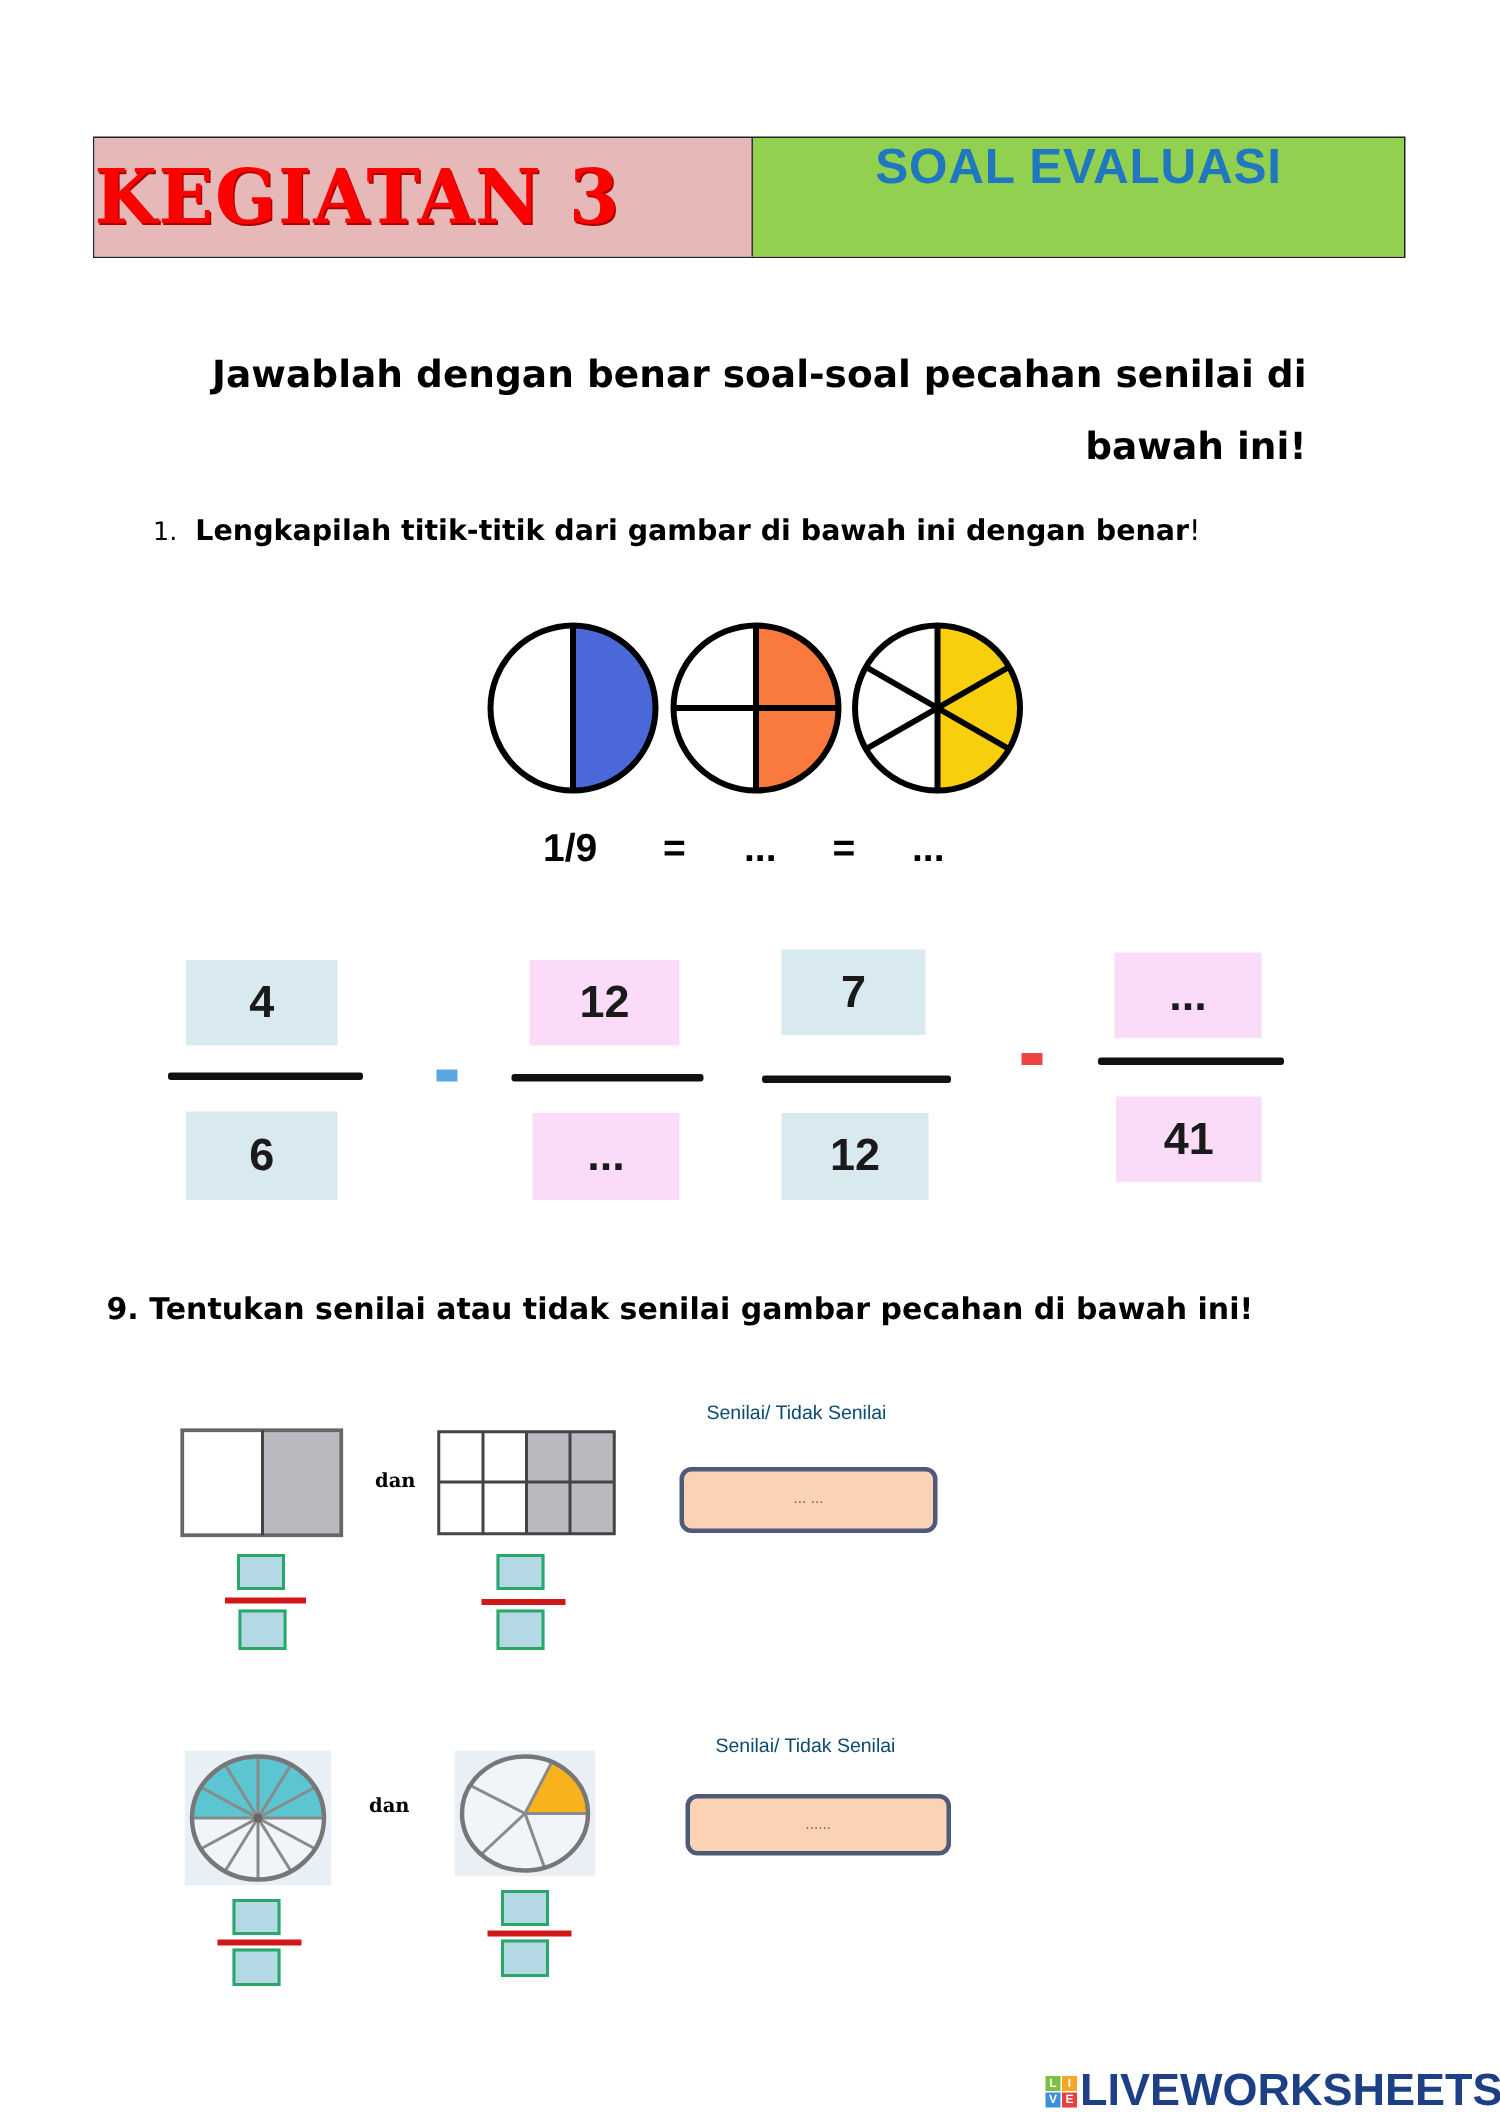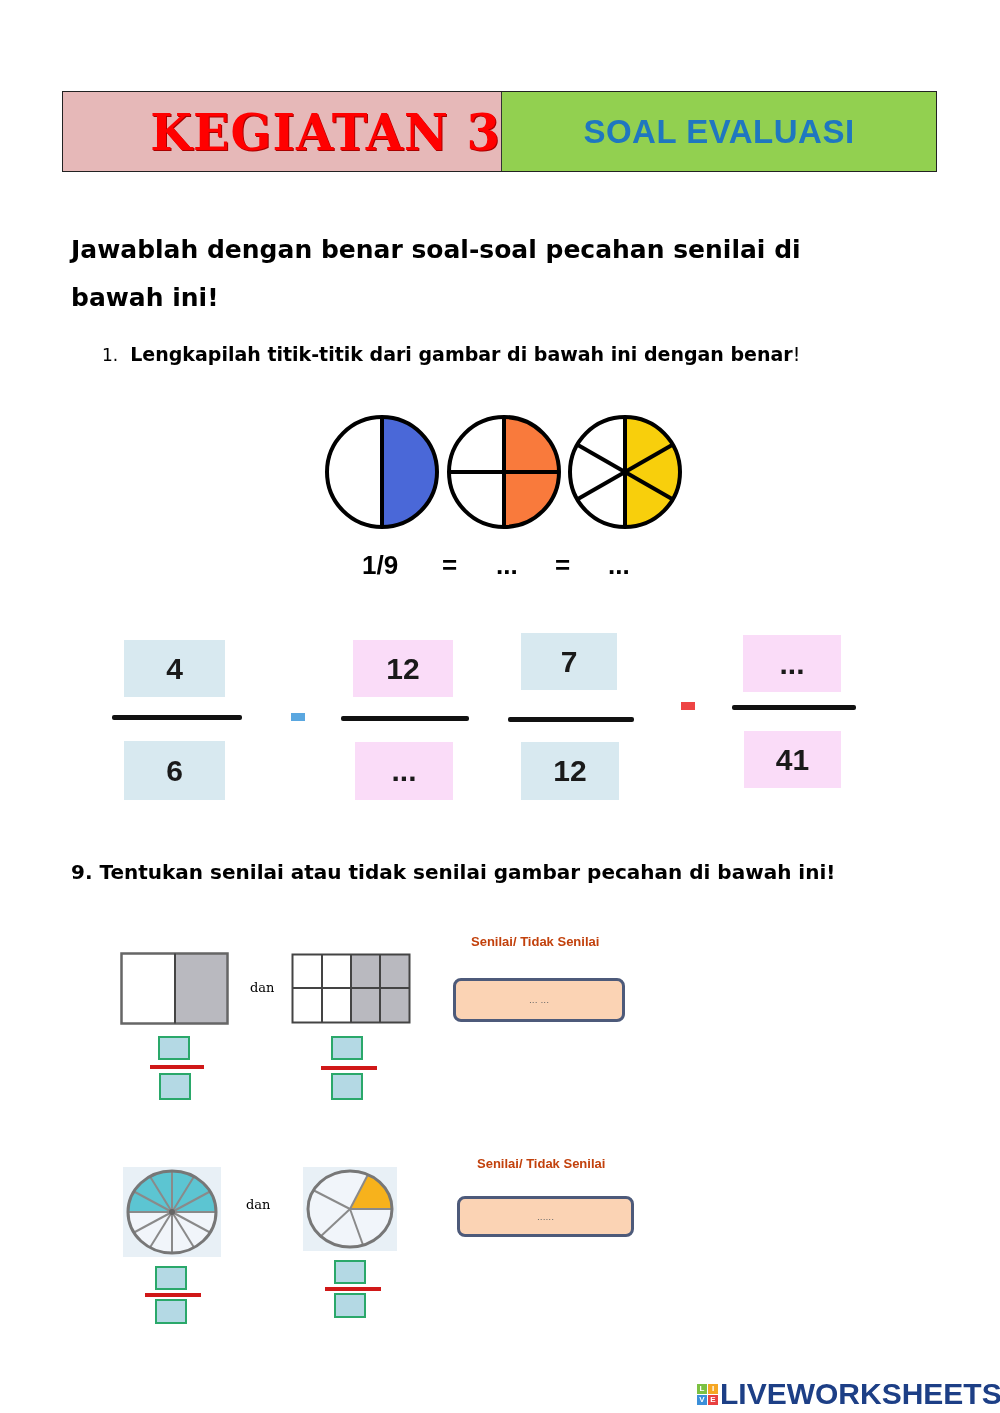--- a/index.html
+++ b/index.html
@@ -1,50 +1,50 @@
 <!DOCTYPE html>
 <html><head>
   <meta charset="utf-8">
   <style>
     html, body { margin:0; padding:0; background:#fff; }
     body { width:1000px; height:1413px; position:relative; overflow:hidden; font-family:"DejaVu Sans", sans-serif; color:#000; }
     .abs { position:absolute; }
 
     
     .banner { position:absolute; left:62px; top:91px; width:875px; height:81px; border:1px solid #222; display:flex; box-sizing:border-box; }
-    .banner-left { width:438px; background:#e6b8b8; border-right:1px solid #333; display:flex; align-items:center; justify-content:flex-end; }
-    .banner-right { flex:1; background:#92d050; display:flex; align-items:center; justify-content:center; }
+    .banner-left { width:438px; background:#e6b8b8; border-right:1px solid #333; display:flex; align-items:center; justify-content:flex-start; }
+    .banner-right { flex:1; background:#92d050; display:flex; justify-content:center; }
     .kegiatan { font-family:"DejaVu Serif", serif; font-weight:bold; color:#ff0000; font-size:48px; letter-spacing:1px; text-shadow:1px 1px 0 #a00; transform:scaleY(1.05); }
     .soal { font-family:"Liberation Sans", sans-serif; font-weight:bold; color:#1f77c0; font-size:33px; letter-spacing:0.5px; }
 
     
-    .instr { left:71px; top:226px; width:800px; font-family:"DejaVu Sans", sans-serif; font-weight:bold; font-size:25px; line-height:48px; }
+    .instr { left:71px; top:226px; width:800px; font-family:"DejaVu Sans", sans-serif; font-weight:bold; font-size:25px; line-height:48px;text-align:right; }
     .q1 { left:78px; top:343px; font-size:19px; font-weight:bold;margin-left:24px; }
     .q1 .num { font-weight:normal; font-size:17px; margin-right:12px; }
     .q1 .excl { font-weight:normal; }
     .q2 { left:71px; top:860px; font-size:20px; font-weight:bold; }
 
     
     .circles { left:322px; top:410px; }
     .fraction-eq { left:362px; top:550px; width:290px; font-family:"Liberation Sans", sans-serif; font-weight:bold; font-size:26px; }
     .fraction-eq span { position:absolute; top:0; }
 
     
     .fbox { position:absolute; display:flex; align-items:center; justify-content:center; font-family:"Liberation Sans", sans-serif; font-weight:bold; font-size:30px; color:#1a1a1a; }
     .blue { background:#d8e9f0; }
     .pink { background:#fadcf8; }
     .fline { position:absolute; height:5px; background:#111; border-radius:2px; }
     .eq-blue { position:absolute; width:14px; height:8px; background:#5aa7e0; }
     .eq-red { position:absolute; width:14px; height:8px; background:#ee4444; }
 
     
-    .dan { position:absolute; font-family:"DejaVu Serif", serif; font-weight:normal; font-size:13px;text-align:right; }
+    .dan { position:absolute; font-family:"DejaVu Serif", serif; font-weight:bold; font-size:13px;text-align:right; }
     .ansbox { position:absolute; width:32px; height:24px; background:#b4d9e4; border:2px solid #2aa86a; box-sizing:border-box; }
     .redline { position:absolute; height:4px; background:#d01818; }
-    .senlabel { position:absolute; font-family:"Liberation Sans", sans-serif; font-weight:bold; font-size:13px; color:#c2410c; }
+    .senlabel { position:absolute; font-family:"Liberation Sans", sans-serif; font-weight:normal; font-size:13px; color:#0c4a6e; }
     .senbox { position:absolute; background:#fbd3b4; border:3px solid #4d5a7a; border-radius:8px; box-sizing:border-box; display:flex; align-items:center; justify-content:center; font-size:9px; color:#666; }
 
     .brand { left:697px; top:1377px; display:flex; align-items:center; }
     .brand-logo { display:grid; grid-template-columns:10px 10px; grid-template-rows:10px 10px; gap:1px; margin-right:2px; }
     .brand-logo span { font-family:"Liberation Sans", sans-serif; font-weight:bold; font-size:8px; color:#fff; display:flex; align-items:center; justify-content:center; }
     .brand-text { font-family:"Liberation Sans", sans-serif; font-weight:bold; font-size:30px; color:#1d3f86; letter-spacing:0px; }
   </style>
 </head>
 <body>
 

